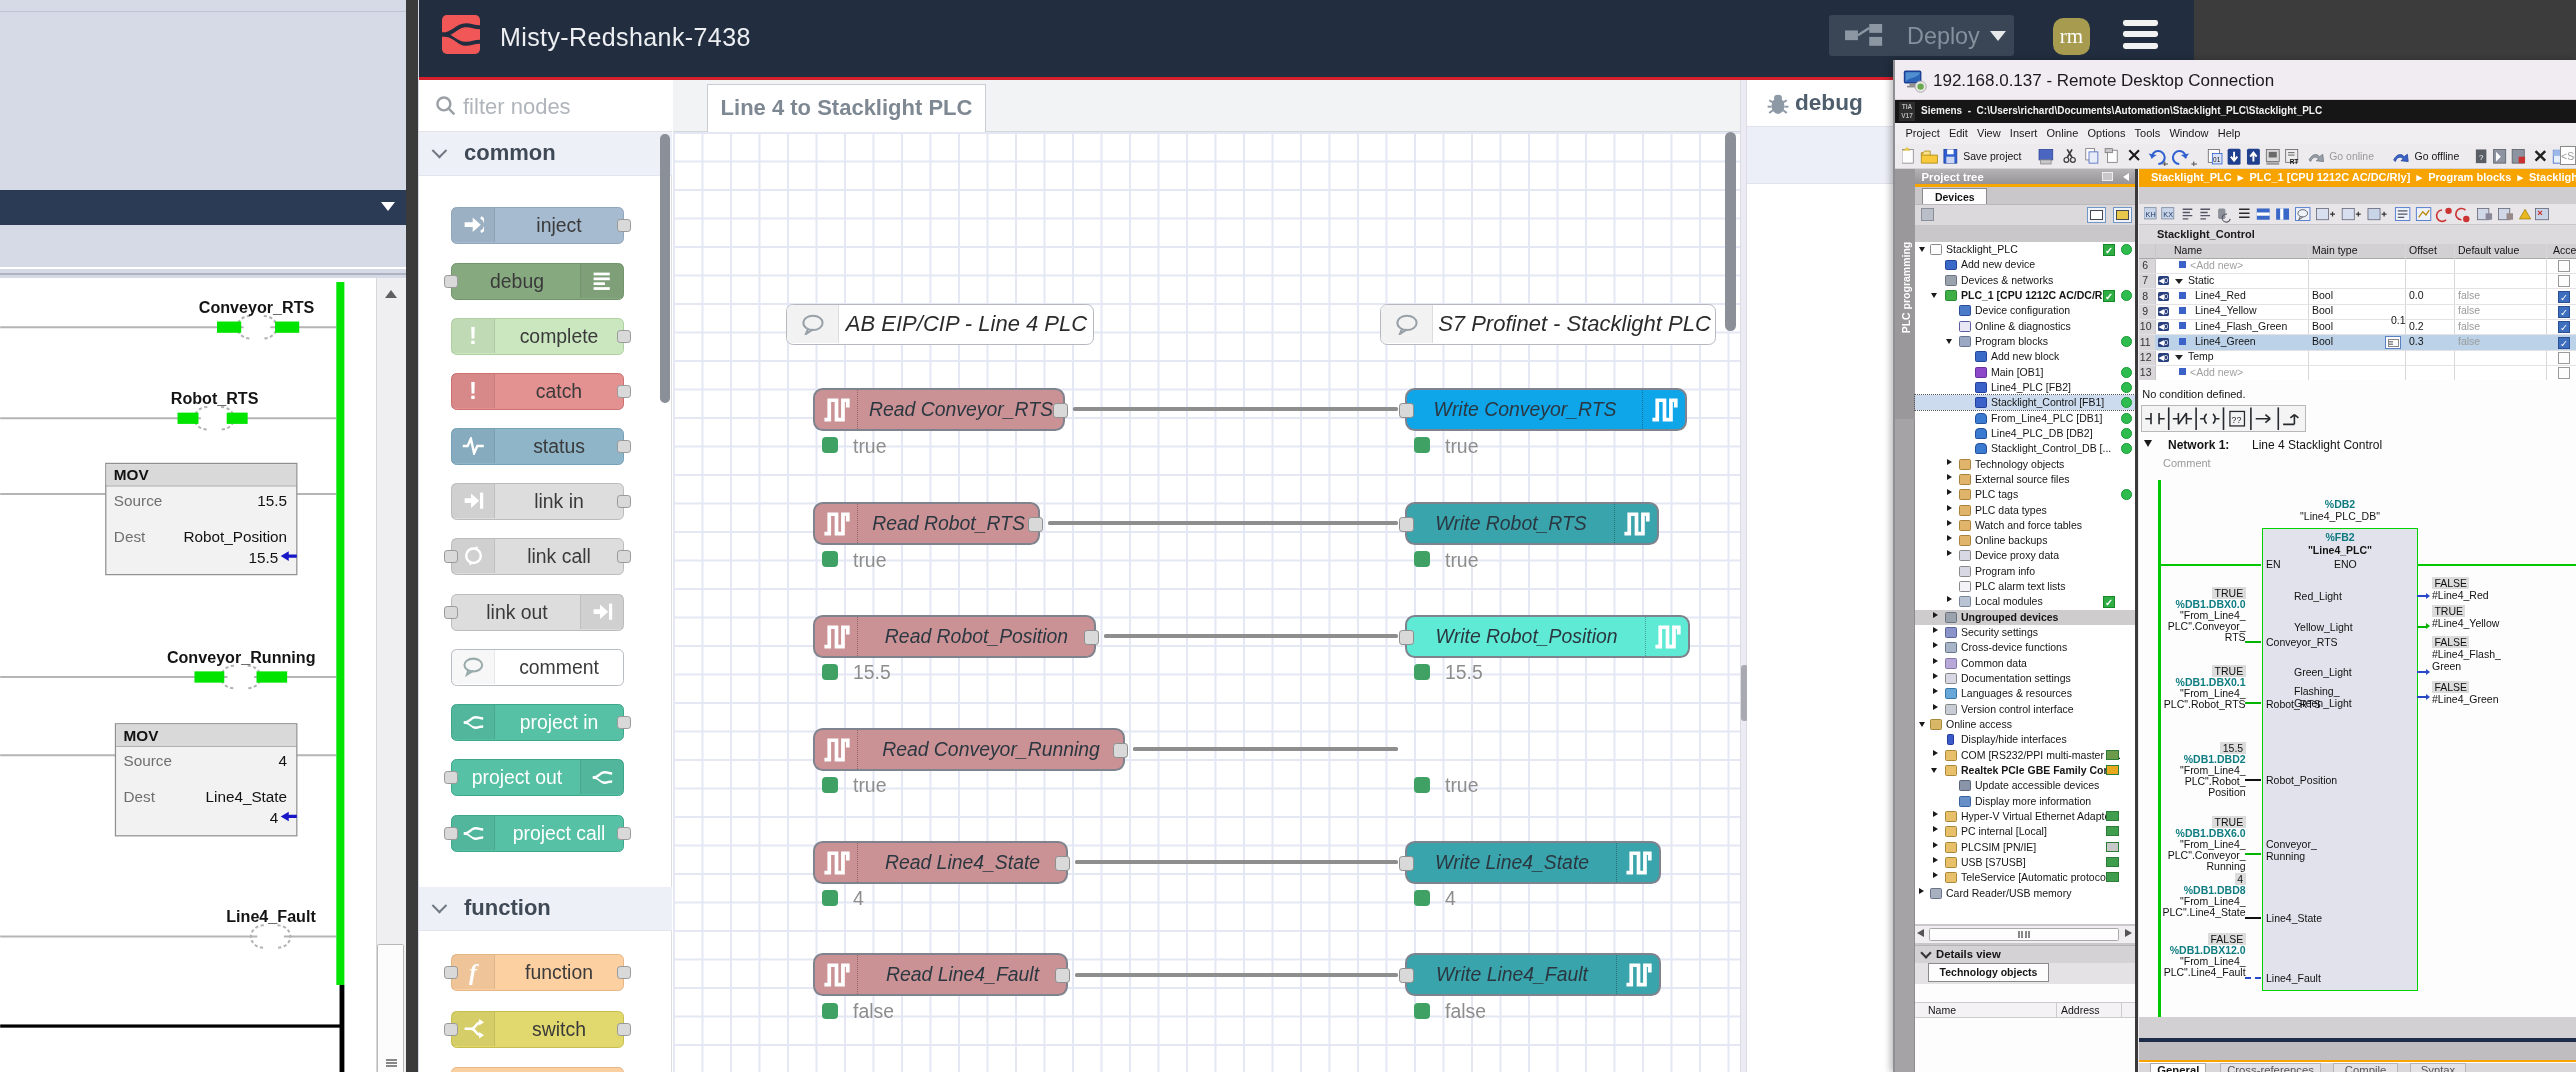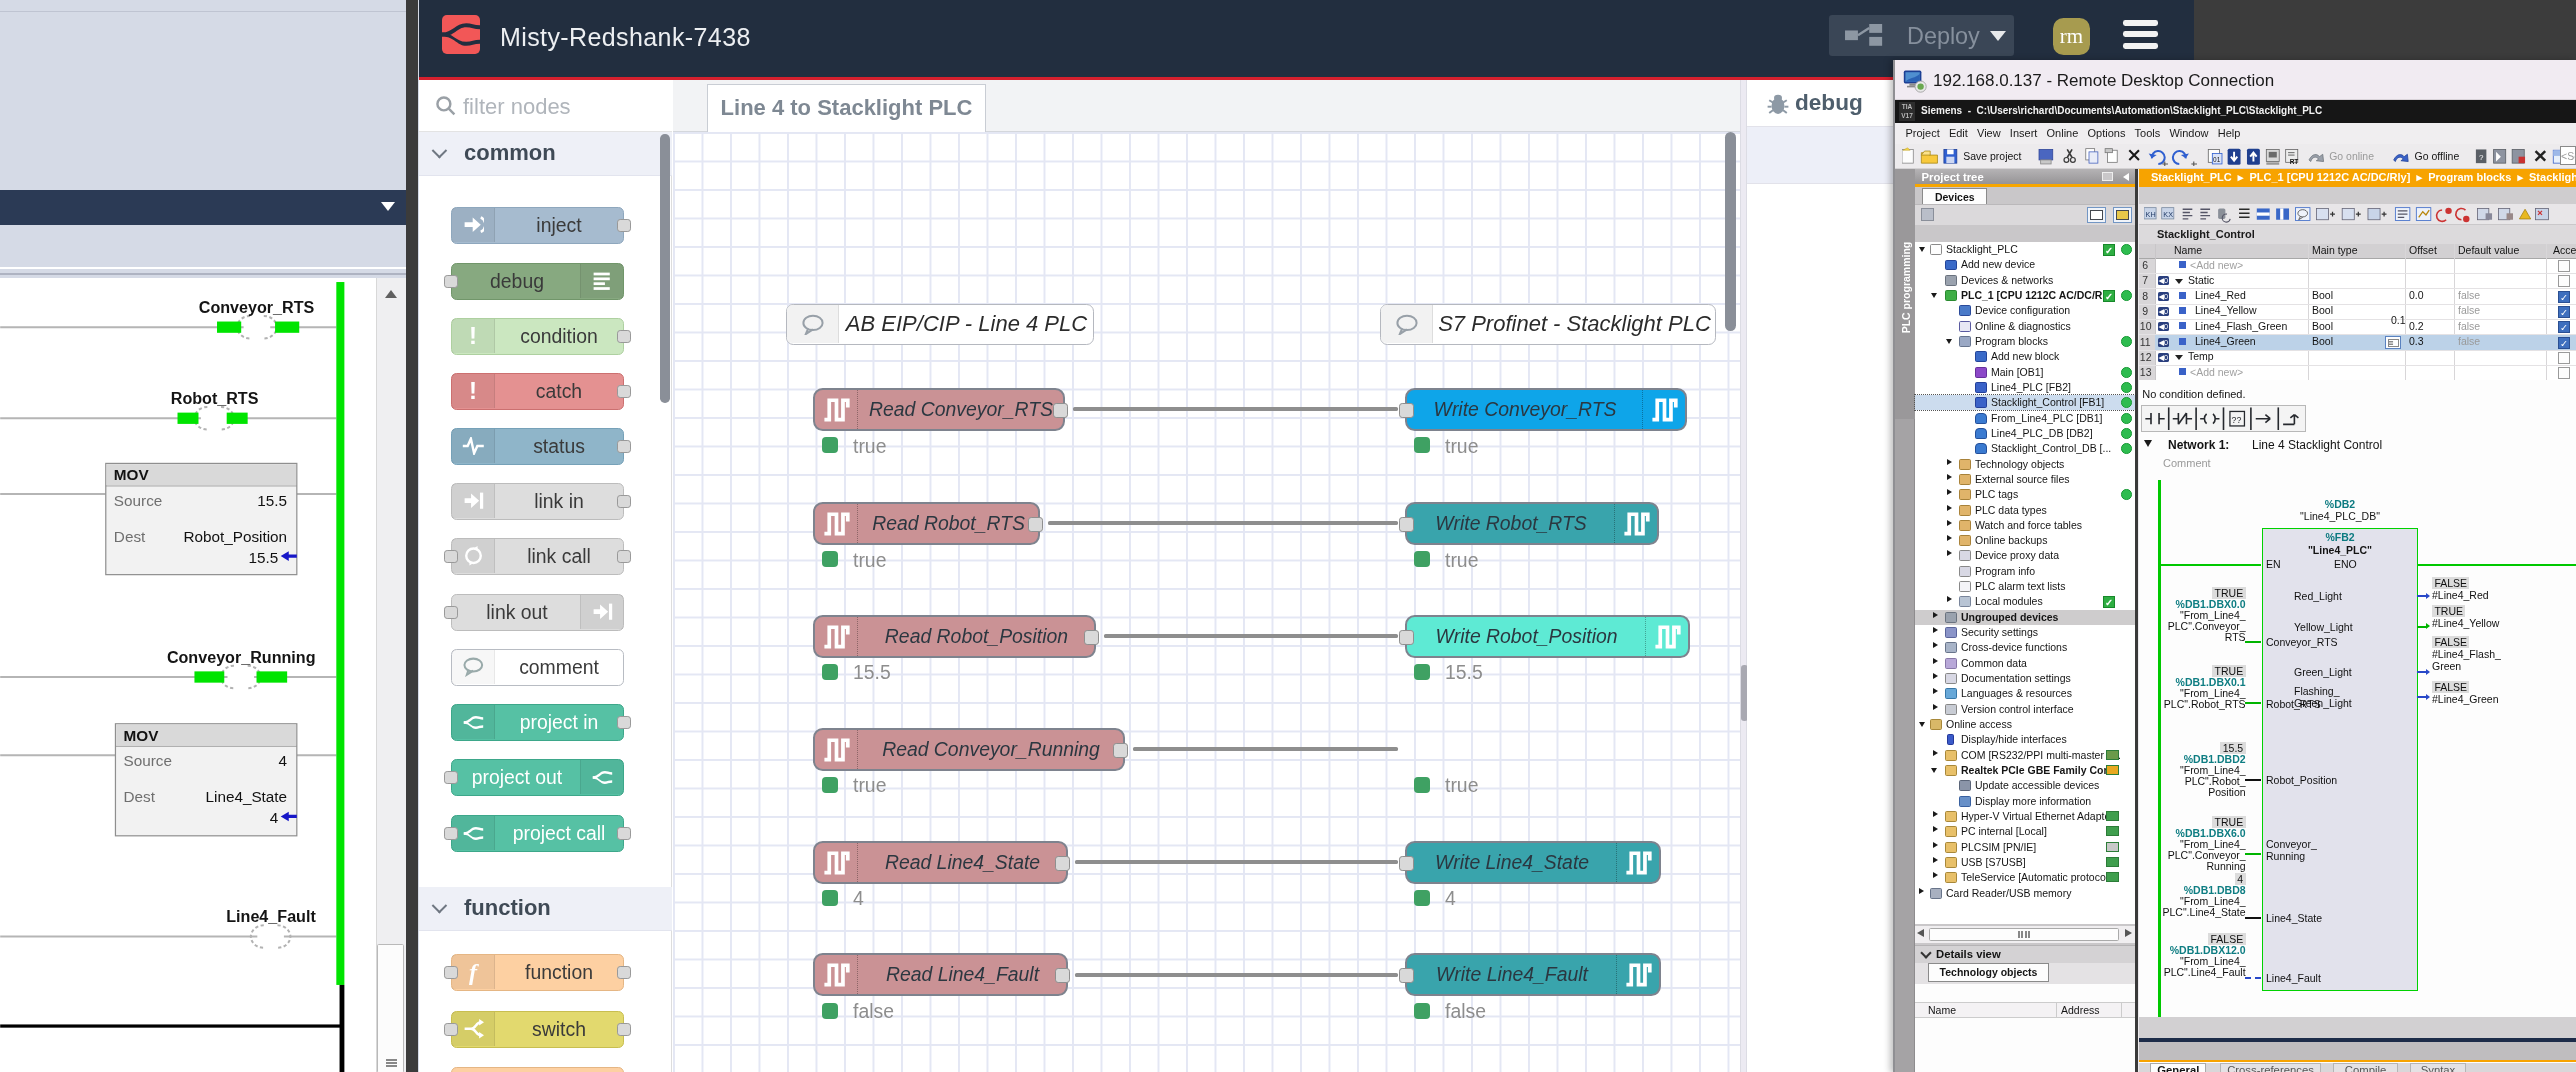--- a/index.html
+++ b/index.html
@@ -206,21 +206,21 @@
             </svg>
           </div>
         <div class="plbl" style="left:0;width:130px;">debug</div>
         <div class="pport" style="left:-8px;"></div>
       </div>
 
       <div class="pi" style="left:32px;top:238px;background:#cbe7c0;border-color:#aed0a0;">
         <div class="pico" style="left:0;border-right:0.8px solid rgba(0,0,0,0.08);">
             <div style="color:#fff;font-weight:bold;font-size:24px;">!</div>
           </div>
-        <div class="plbl" style="left:43px;width:128px;">condition</div>
+        <div class="plbl" style="left:43px;width:128px;">complete</div>
         <div class="pport" style="right:-8px;"></div>
       </div>
 
       <div class="pi" style="left:32px;top:293px;background:#e49191;border-color:#cc7070;">
         <div class="pico" style="left:0;border-right:0.8px solid rgba(0,0,0,0.08);">
             <div style="color:#fff;font-weight:bold;font-size:24px;">!</div>
           </div>
         <div class="plbl" style="left:43px;width:128px;">catch</div>
         <div class="pport" style="right:-8px;"></div>
       </div>

